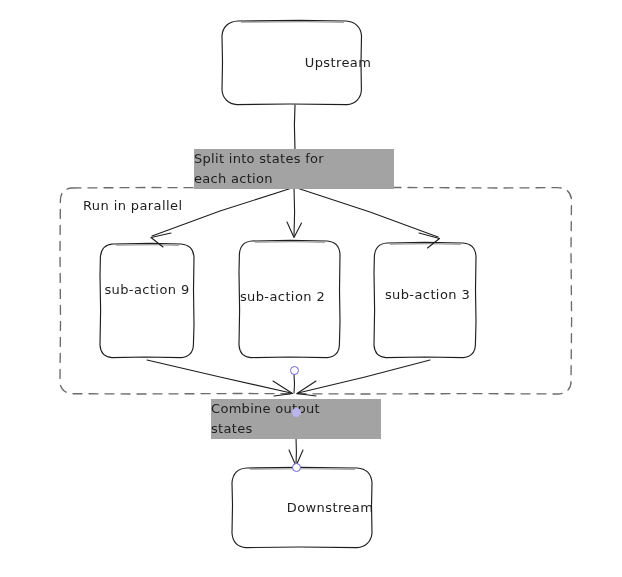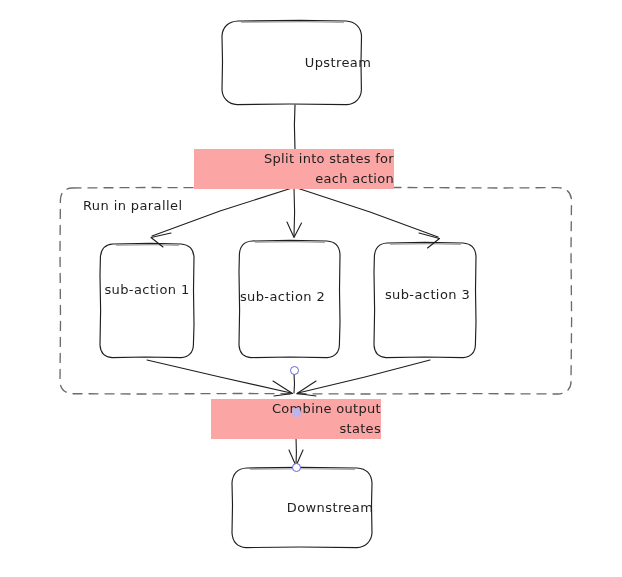--- a/index.html
+++ b/index.html
@@ -28,28 +28,28 @@
     color: #1e1e1e;
     font-family: "DejaVu Sans", sans-serif;
     font-size: 13px;
     letter-spacing: 0.4px;
     line-height: 19px;
     white-space: pre;
     pointer-events: none;
   }
   .edge-label {
     position: absolute;
-    text-align: right;
+    text-align: left;
     color: #1e1e1e;
     font-family: "DejaVu Sans", sans-serif;
     font-size: 13px;
     letter-spacing: 0.3px;
     line-height: 20px;
     white-space: pre-line;
-    background: #fca5a5;
+    background: #a3a3a3;
   }
   .group-label {
     position: absolute;
     color: #1e1e1e;
     font-family: "DejaVu Sans", sans-serif;
     font-size: 13px;
     letter-spacing: 0.4px;
     white-space: pre;
     text-align: center;
   }
@@ -185,21 +185,21 @@
       <path d="M 296 437 L 296.4 452 L 296 465" fill="none" stroke="#1e1e1e" stroke-width="1.1" stroke-linecap="round"></path>
       <path d="M 289 450 L 296 466 L 303 450" fill="none" stroke="#1e1e1e" stroke-width="1.1" stroke-linecap="round" stroke-linejoin="round"></path>
     </g>
 
   </svg>
 
   <div class="group-label" style="left:83px; top:198px;">Run in parallel</div>
 
   <div class="node-label" style="left:222px; top:53px; width:136px;margin-left:48px;">Upstream</div>
 
-  <div class="node-label" style="left:100px; top:280px; width:94px;">sub-action 1</div>
+  <div class="node-label" style="left:100px; top:280px; width:94px;">sub-action 9</div>
 
   <div class="node-label" style="left:239px; top:287px; width:87px;">sub-action 2</div>
 
   <div class="node-label" style="left:374px; top:285px; width:107px;">sub-action 3</div>
 
   <div class="node-label" style="left:232px; top:498px; width:140px;padding-left:28px;">Downstream</div>
 
   <div class="edge-label" style="left:194px; top:149px; width:200px;">Split into states for
 each action</div>
 

